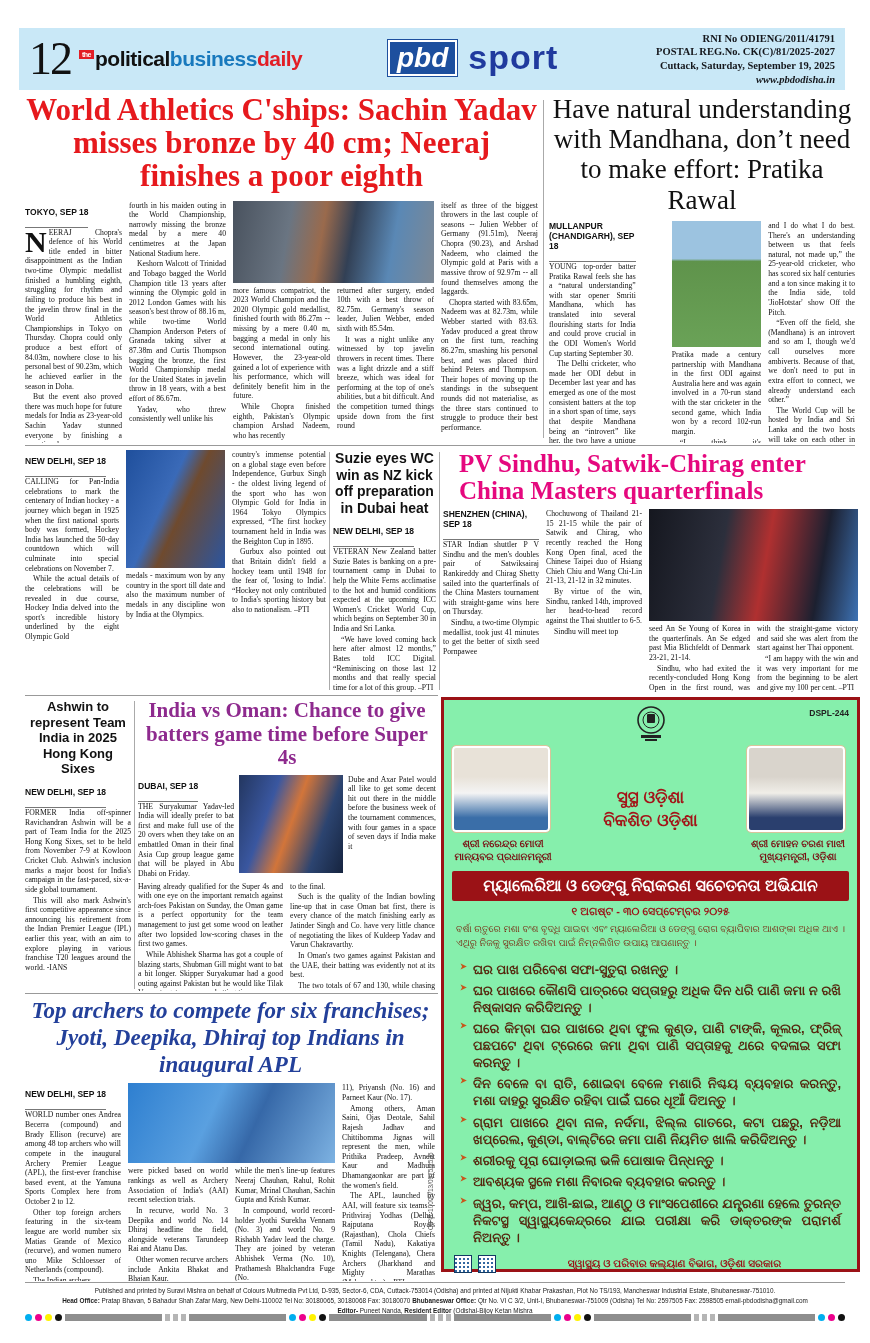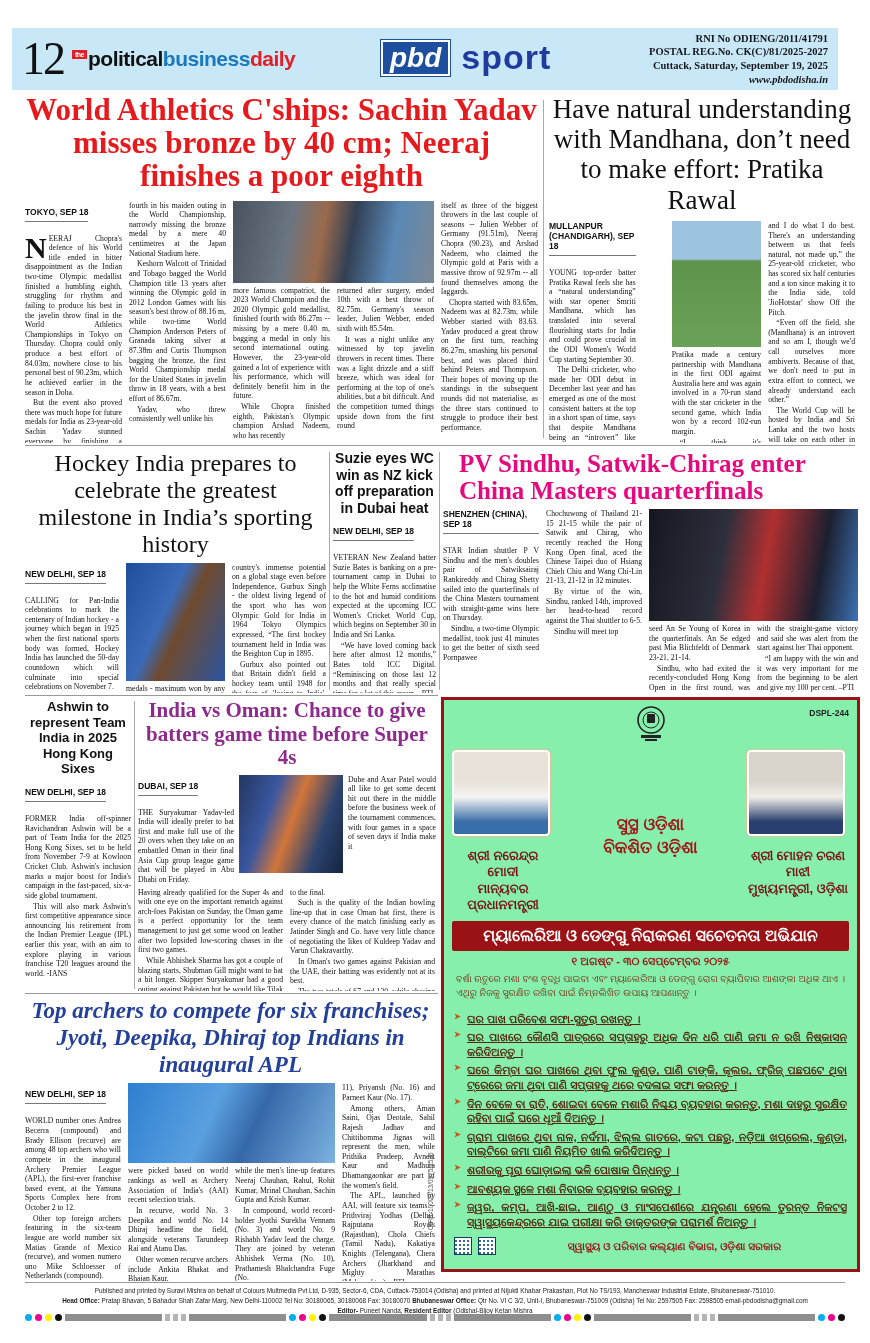--- a/index.html
+++ b/index.html
@@ -1,19 +1,19 @@
 <!DOCTYPE html>
 <html><head>
 <meta charset="utf-8">
 <style>
   html,body{margin:0;padding:0;background:#fff;}
   .page{position:relative;width:870px;height:1343px;background:#fff;overflow:hidden;
         font-family:"Liberation Serif",serif;color:#111;}
   
-  .masthead{position:absolute;left:12px;top:28px;width:826px;height:62px;background:#c9e8f7;
+  .masthead{position:absolute;left:19px;top:28px;width:826px;height:62px;background:#c9e8f7;
             display:flex;align-items:center;padding:0 10px;box-sizing:border-box;}
   .pageno{font-size:46px;line-height:1;letter-spacing:-2px;font-weight:normal;}
   .logo{margin-left:8px;font-family:"Liberation Sans",sans-serif;font-weight:bold;font-size:21px;
         letter-spacing:-0.5px;display:flex;align-items:flex-start;}
   .logo .the{background:#e21e26;color:#fff;font-size:7px;padding:1px 3px;margin-right:1px;margin-top:3px;}
   .logo .political{color:#111;}.logo .business{color:#1879bd;}.logo .daily{color:#e21e26;}
   .brand{position:absolute;left:368px;top:10px;display:flex;align-items:center;gap:10px;}
   .pbdbox{background:#1d4f9e;color:#fff;font-family:"Liberation Sans",sans-serif;font-weight:bold;
           font-style:italic;font-size:28px;line-height:1;padding:4px 9px;box-shadow:inset 0 0 0 2px #fff;border:1px solid #1d4f9e;}
   .sportword{color:#203a9e;font-family:"Liberation Sans",sans-serif;font-weight:bold;font-size:34px;letter-spacing:1px;}
@@ -23,21 +23,21 @@
   .story{position:absolute;box-sizing:border-box;overflow:hidden;}
   .h-red{color:#e6191d;font-size:31px;line-height:1.06;text-align:center;font-weight:bold;margin:0 0 8px;}
   .h-serif{font-size:27px;line-height:1.12;text-align:center;font-weight:normal;margin:0 0 6px;}
   .h-serif-sm{font-size:24px;line-height:1.12;text-align:center;font-weight:normal;margin:0 0 5px;}
   .h-magenta{color:#e5087e;font-size:25px;font-weight:bold;line-height:1.08;margin:0 16px 5px;text-align:left;}
   .h-sans{font-family:"Liberation Sans",sans-serif;font-weight:bold;font-size:14px;line-height:1.18;text-align:center;margin:0 0 4px;}
   .h-sans-sm{font-family:"Liberation Sans",sans-serif;font-weight:bold;font-size:13px;line-height:1.2;text-align:center;margin:0 0 4px;}
   .h-purple{color:#8e2a8e;font-size:21px;font-weight:bold;line-height:1.12;text-align:center;margin:0 0 5px;}
   .h-blue{color:#23409a;font-size:23px;font-weight:bold;font-style:italic;line-height:1.18;text-align:center;margin:0 0 5px;}
   .dateline{font-family:"Liberation Sans",sans-serif;font-size:8.5px;font-weight:bold;color:#111;
-            display:inline-block;border-bottom:1px solid #777;padding-bottom:4px;margin-bottom:12px;text-transform:uppercase;}
+            display:inline-block;border-bottom:1px solid #777;padding-bottom:10px;margin-bottom:0;text-transform:uppercase;}
   .cols{display:flex;gap:7px;}
   .col{overflow:hidden;}
   .bp{font-size:7.7px;line-height:1.25;text-align:justify;margin:0 0 1px;}
   .col .bp + .bp{text-indent:8px;}
   .dropcap{float:left;font-size:30px;line-height:0.78;font-weight:bold;padding:2px 2px 0 0;}
   .ph{background:#777;overflow:hidden;margin-bottom:3px;}
   .vr{position:absolute;width:1px;background:#aaa;}
   .hr{position:absolute;height:1px;background:#999;}
   
   .ph-javelin{background:linear-gradient(100deg,#49525e 0%,#6a7582 28%,#9a6a4c 44%,#324055 58%,#5a88b5 78%,#7d8894 100%);}
@@ -50,27 +50,27 @@
   .ad{position:absolute;left:441px;top:697px;width:419px;height:575px;background:#86efac;
       border:3px solid #9b1216;box-sizing:border-box;padding:4px 8px 5px;display:flex;flex-direction:column;
       font-family:"Liberation Sans",sans-serif;}
   .ad-top{position:relative;height:46px;display:flex;justify-content:center;align-items:flex-start;}
   .dspl{position:absolute;right:0;top:4px;font-weight:bold;font-size:8.5px;color:#222;}
   .ad-people{display:flex;justify-content:space-between;align-items:flex-start;}
   .person{width:102px;text-align:center;}
   .pic{width:98px;height:86px;border:2px solid #fff;outline:1px solid #d8c49a;border-radius:4px;box-sizing:border-box;}
   .pic-modi{background:linear-gradient(180deg,#e8e2d8 0%,#e8e2d8 35%,#f4f4f4 55%,#3a6ea8 85%);}
   .pic-cm{background:linear-gradient(180deg,#d9d4cc 0%,#d9d4cc 35%,#f0eee8 55%,#2a3f6e 85%);}
-  .cap{font-size:13px;color:#7a1014;font-weight:bold;line-height:1.25;margin-top:12px;}
+  .cap{font-size:10px;color:#7a1014;font-weight:bold;line-height:1.25;margin-top:6px;}
   .slogan{flex:1;align-self:center;text-align:center;color:#a31418;font-weight:bold;font-size:17px;line-height:1.3;margin-top:10px;}
   .ad-titleband{background:#9b1216;color:#fff;text-align:center;font-weight:bold;font-size:16px;
                 padding:6px 2px;margin-top:8px;border-radius:2px;}
   .ad-date{text-align:center;color:#9b1216;font-weight:bold;font-size:11px;margin:4px 0 2px;}
   .ad-intro{color:#7a2a12;font-weight:normal;font-size:9.5px;line-height:1.45;text-align:justify;margin:2px 4px 12px;}
-  .ad-bullets{list-style:none;margin:0 2px;padding:0;color:#55280e;font-size:11px;line-height:1.3;text-decoration:underline;}
+  .ad-bullets{list-style:none;margin:0 8px;padding:0;color:#55280e;font-size:13px;line-height:1.3;}
   .ad-bullets li{padding-left:13px;position:relative;margin-bottom:4.5px;font-weight:bold;text-align:justify;}
   .ad-bullets li::before{content:"\27A4";color:#c8561c;position:absolute;left:0;top:0;font-size:8px;}
   .ad-foot1{background:#9b1216;color:#fff;text-align:center;font-weight:bold;font-size:11px;
             padding:4px 2px;margin-top:auto;border-radius:2px;}
   .helpline{color:#ffd41e;font-size:12px;margin-top:3px;}
   .ad-foot2{display:flex;align-items:center;gap:6px;padding:4px 2px 0;}
   .qr{width:16px;height:16px;border:1px solid #123a63;
       background:repeating-linear-gradient(0deg,#1a3a63 0 2px,#fff 2px 4px),
                  repeating-linear-gradient(90deg,#1a3a63 0 2px,#fff 2px 4px);background-blend-mode:screen;}
   .ad-dept{flex:1;text-align:center;color:#9b1216;font-weight:bold;font-size:10.5px;}
@@ -164,21 +164,20 @@
         <p class="bp">and I do what I do best. There's an understanding between us that feels natural, not made up,” the 25-year-old cricketer, who has scored six half centuries and a ton since making it to the India side, told 'JioHotstar' show Off the Pitch.</p>
         <p class="bp">“Even off the field, she (Mandhana) is an introvert and so am I, though we'd call ourselves more ambiverts. Because of that, we don't need to put in extra effort to connect, we already understand each other.”</p>
         <p class="bp">The World Cup will be hosted by India and Sri Lanka and the two hosts will take on each other in the opening game in Guwahati on September 30. –PTI</p>
       </div>
     </div>
   </div>
 
   <div class="hr" style="left:25px;top:445px;width:830px;"></div>
 
   <div class="story" style="left:25px;top:450px;width:301px;height:243px;">
-    <h2 class="h-serif-sm">Hockey India prepares to celebrate the greatest milestone in India’s sporting history</h2>
     <div class="cols">
       <div class="col" style="width:95px;">
         <div class="dateline">NEW DELHI, SEP 18</div>
         <p class="bp">CALLING for Pan-India celebrations to mark the centenary of Indian hockey - a journey which began in 1925 when the first national sports body was formed, Hockey India has launched the 50-day countdown which will culminate into special celebrations on November 7.</p>
         <p class="bp">While the actual details of the celebrations will be revealed in due course, Hockey India delved into the sport's incredible history underlined by the eight Olympic Gold</p>
       </div>
       <div class="col" style="width:100px;">
         <div class="ph ph-hockey" style="height:118px;"></div>
         <p class="bp">medals - maximum won by any country in the sport till date and also the maximum number of medals in any discipline won by India at the Olympics.</p>
 

